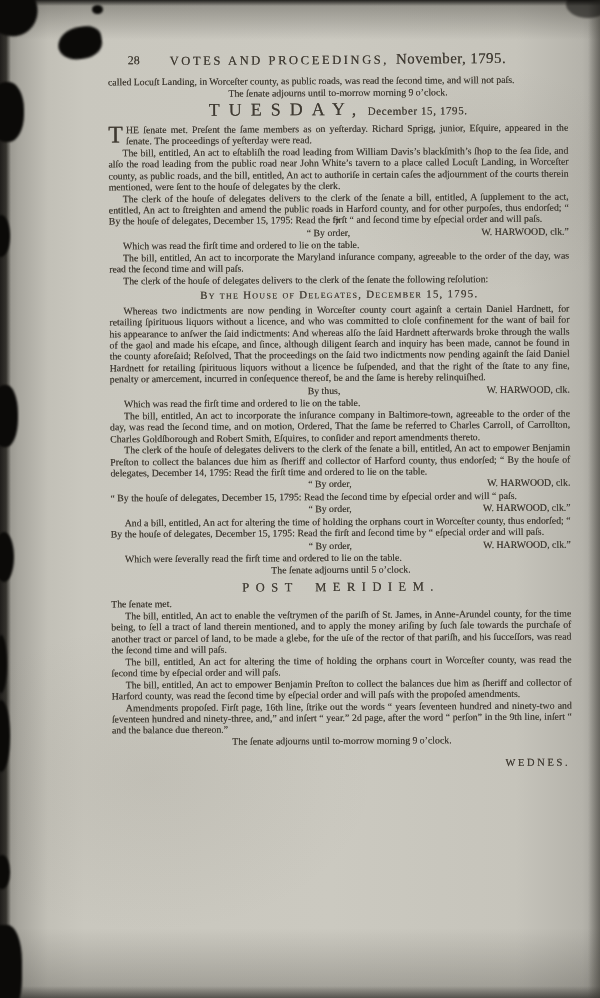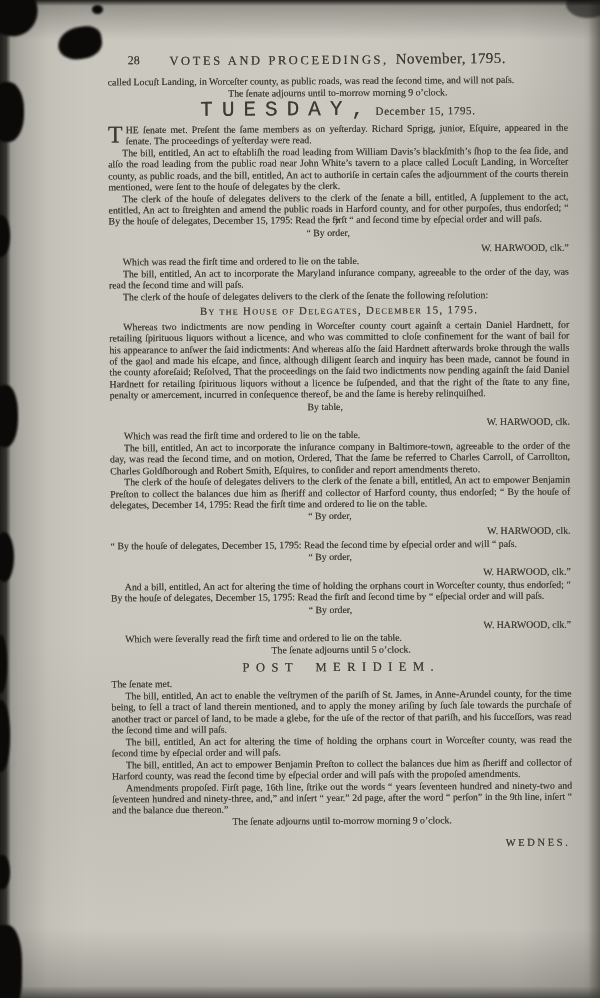--- a/index.html
+++ b/index.html
@@ -40,34 +40,34 @@
   .page-header { position:relative; display:flex; justify-content:center; align-items:baseline; margin-bottom:9px; }
   .page-number { position:absolute; left:4px; font-size:12px;margin-left:16px; }
   .header-title { font-size:12.5px; letter-spacing:2.6px; }
   .header-date  { font-size:15px; margin-left:7px; letter-spacing:0.4px; }
 
   .para   { margin:0; text-indent:14px; text-align:justify; }
   .noindent { text-indent:0; }
   .center { margin:0; text-align:center; text-indent:0; }
 
   .day-heading { margin:6px 0 5px; text-align:center; }
-  .day-word { font-size:21px; letter-spacing:9px;font-family:Liberation Mono, monospace; }
+  .day-word { font-size:18px; letter-spacing:9px; }
   .day-date { font-size:11px; margin-left:0; letter-spacing:0.6px; }
 
   .house-heading { margin:4px 0 3px; text-align:center; font-variant:small-caps;
                    font-size:10.8px; letter-spacing:1.3px; }
 
   .pm-heading { margin:7px 0 4px; text-align:center; font-size:12.5px;
                 letter-spacing:6.5px; word-spacing:7px; }
 
   .dropcap::first-letter { float:left; font-size:24px; line-height:18px; padding:1px 3px 0 0; }
 
   .attest { display:flex; margin:0; padding:1px 0; }
   .attest-left  { margin-left:43%; }
-  .attest-right { margin-left:auto;margin-top:16px; }
+  .attest-right { margin-left:auto; }
 
   .catchword { text-align:right; margin-top:12px; font-size:10.5px; letter-spacing:2.6px; padding-right:2px; }
 
   .insert-mark { position:absolute; left:226px; top:163px; font-size:9px; transform:rotate(8deg); color:#2b2823; }
 </style>
 </head>
 <body>
 
 <div class="scan"></div>
 
@@ -117,21 +117,21 @@
 
   <p class="para">Which was read the firſt time and ordered to lie on the table.</p>
   <p class="para">The bill, entitled, An act to incorporate the Maryland inſurance company, agreeable to the order of the day, was read the ſecond time and will paſs.</p>
   <p class="para">The clerk of the houſe of delegates delivers to the clerk of the ſenate the following reſolution:</p>
 
   <div class="house-heading">By the House of Delegates, December 15, 1795.</div>
 
   <p class="para">Whereas two indictments are now pending in Worceſter county court againſt a certain Daniel Hardnett, for retailing ſpirituous liquors without a licence, and who was committed to cloſe confinement for the want of bail for his appearance to anſwer the ſaid indictments: And whereas alſo the ſaid Hardnett afterwards broke through the walls of the gaol and made his eſcape, and ſince, although diligent ſearch and inquiry has been made, cannot be found in the county aforeſaid; Reſolved, That the proceedings on the ſaid two indictments now pending againſt the ſaid Daniel Hardnett for retailing ſpirituous liquors without a licence be ſuſpended, and that the right of the ſtate to any fine, penalty or amercement, incurred in conſequence thereof, be and the ſame is hereby relinquiſhed.</p>
 
   <div class="attest">
-    <span class="attest-left">By table,</span>
+    <span class="attest-left">By thus,</span>
     <span class="attest-right">W. HARWOOD, clk.</span>
   </div>
 
   <p class="para">Which was read the firſt time and ordered to lie on the table.</p>
   <p class="para">The bill, entitled, An act to incorporate the inſurance company in Baltimore-town, agreeable to the order of the day, was read the ſecond time, and on motion, Ordered, That the ſame be referred to Charles Carroll, of Carrollton, Charles Goldſborough and Robert Smith, Eſquires, to conſider and report amendments thereto.</p>
   <p class="para">The clerk of the houſe of delegates delivers to the clerk of the ſenate a bill, entitled, An act to empower Benjamin Preſton to collect the balances due him as ſheriff and collector of Harford county, thus endorſed; “ By the houſe of delegates, December 14, 1795: Read the firſt time and ordered to lie on the table.</p>
 
   <div class="attest">
     <span class="attest-left">“ By order,</span>
     <span class="attest-right">W. HARWOOD, clk.</span>

